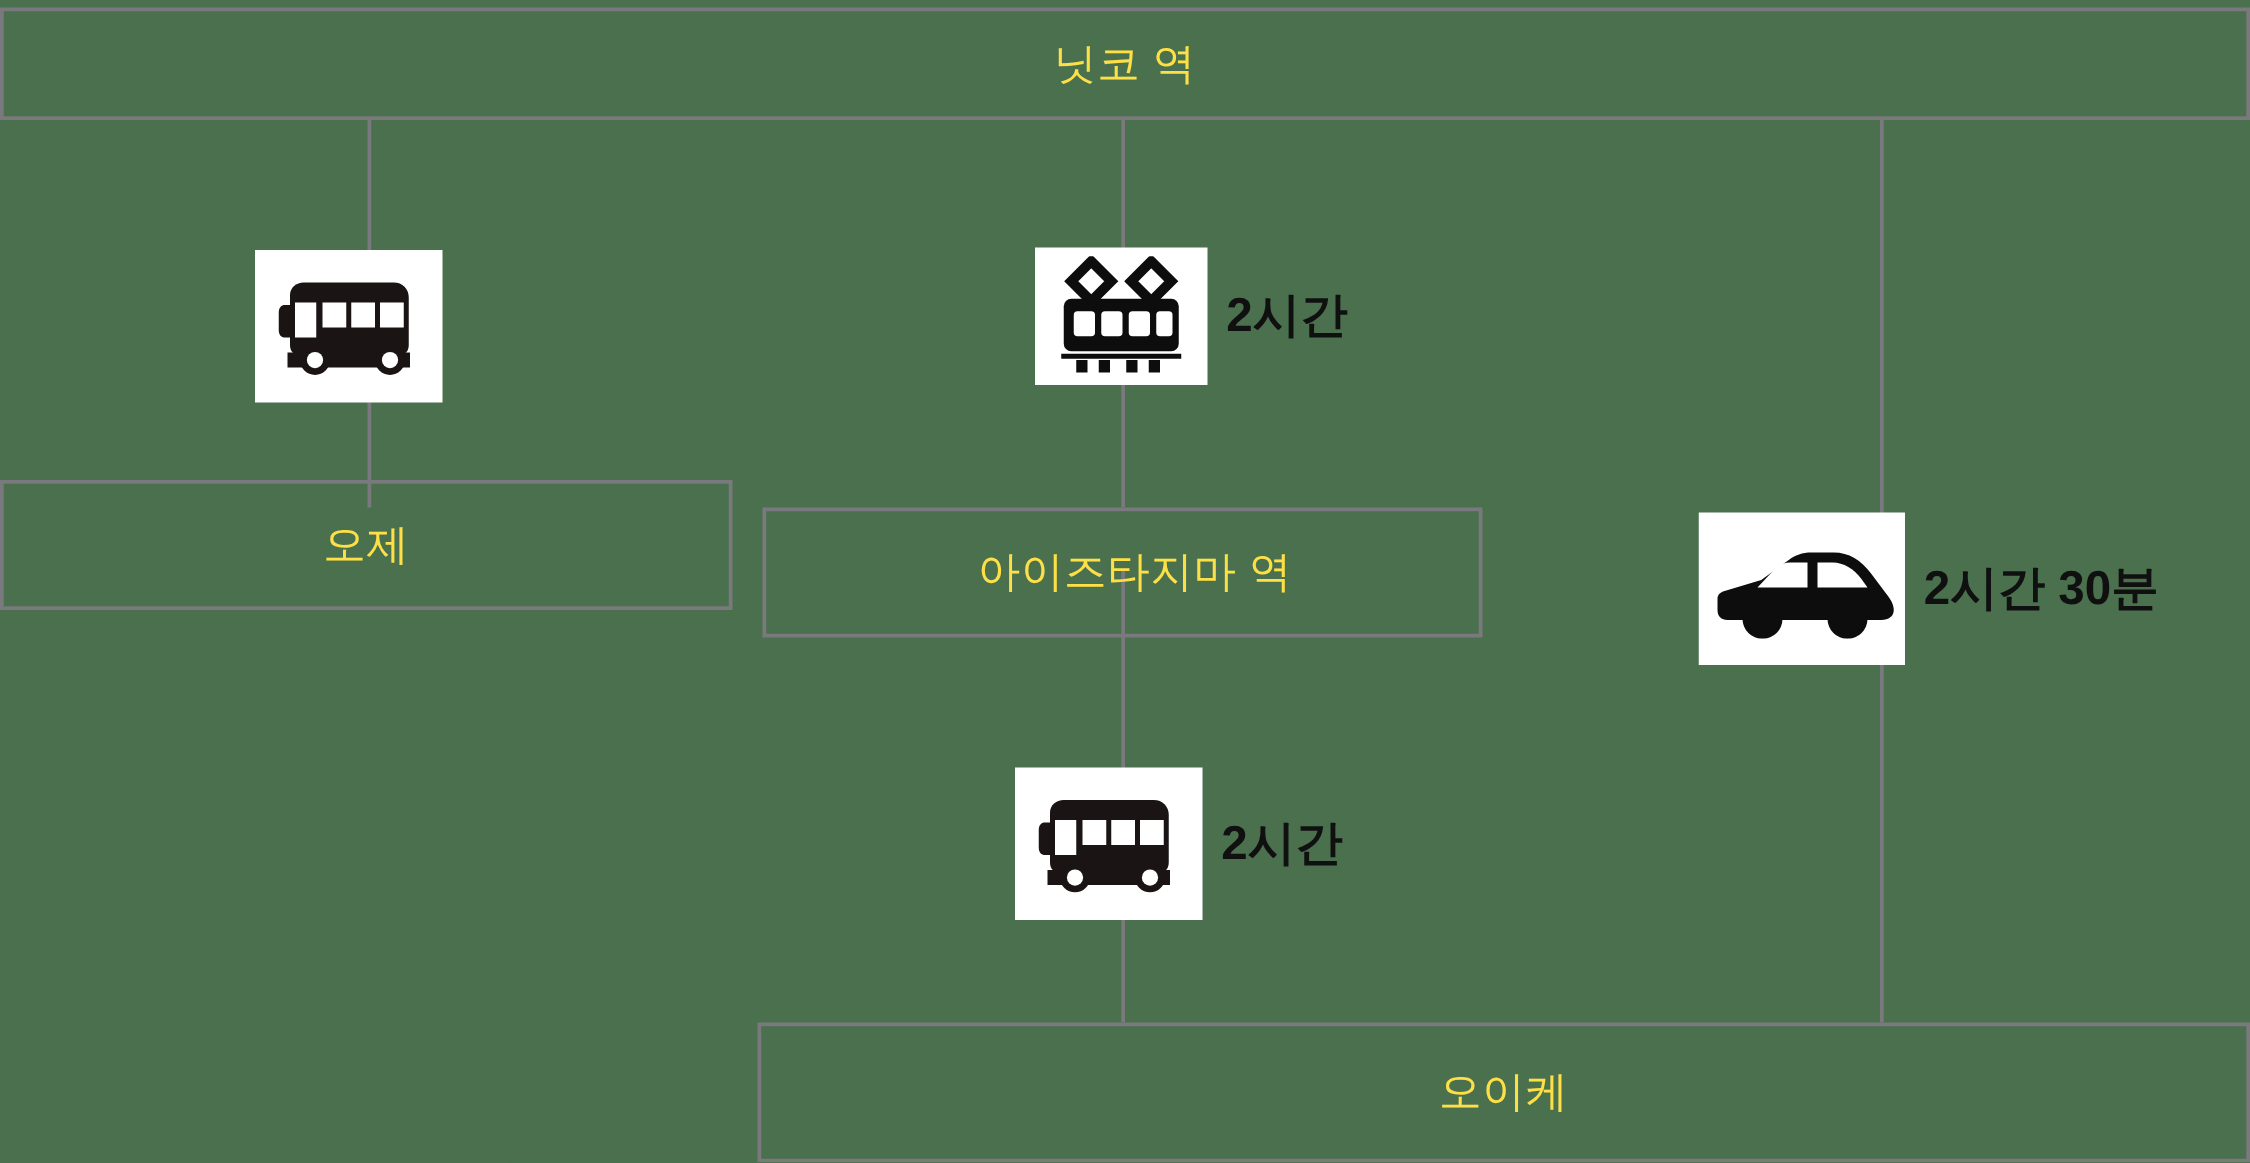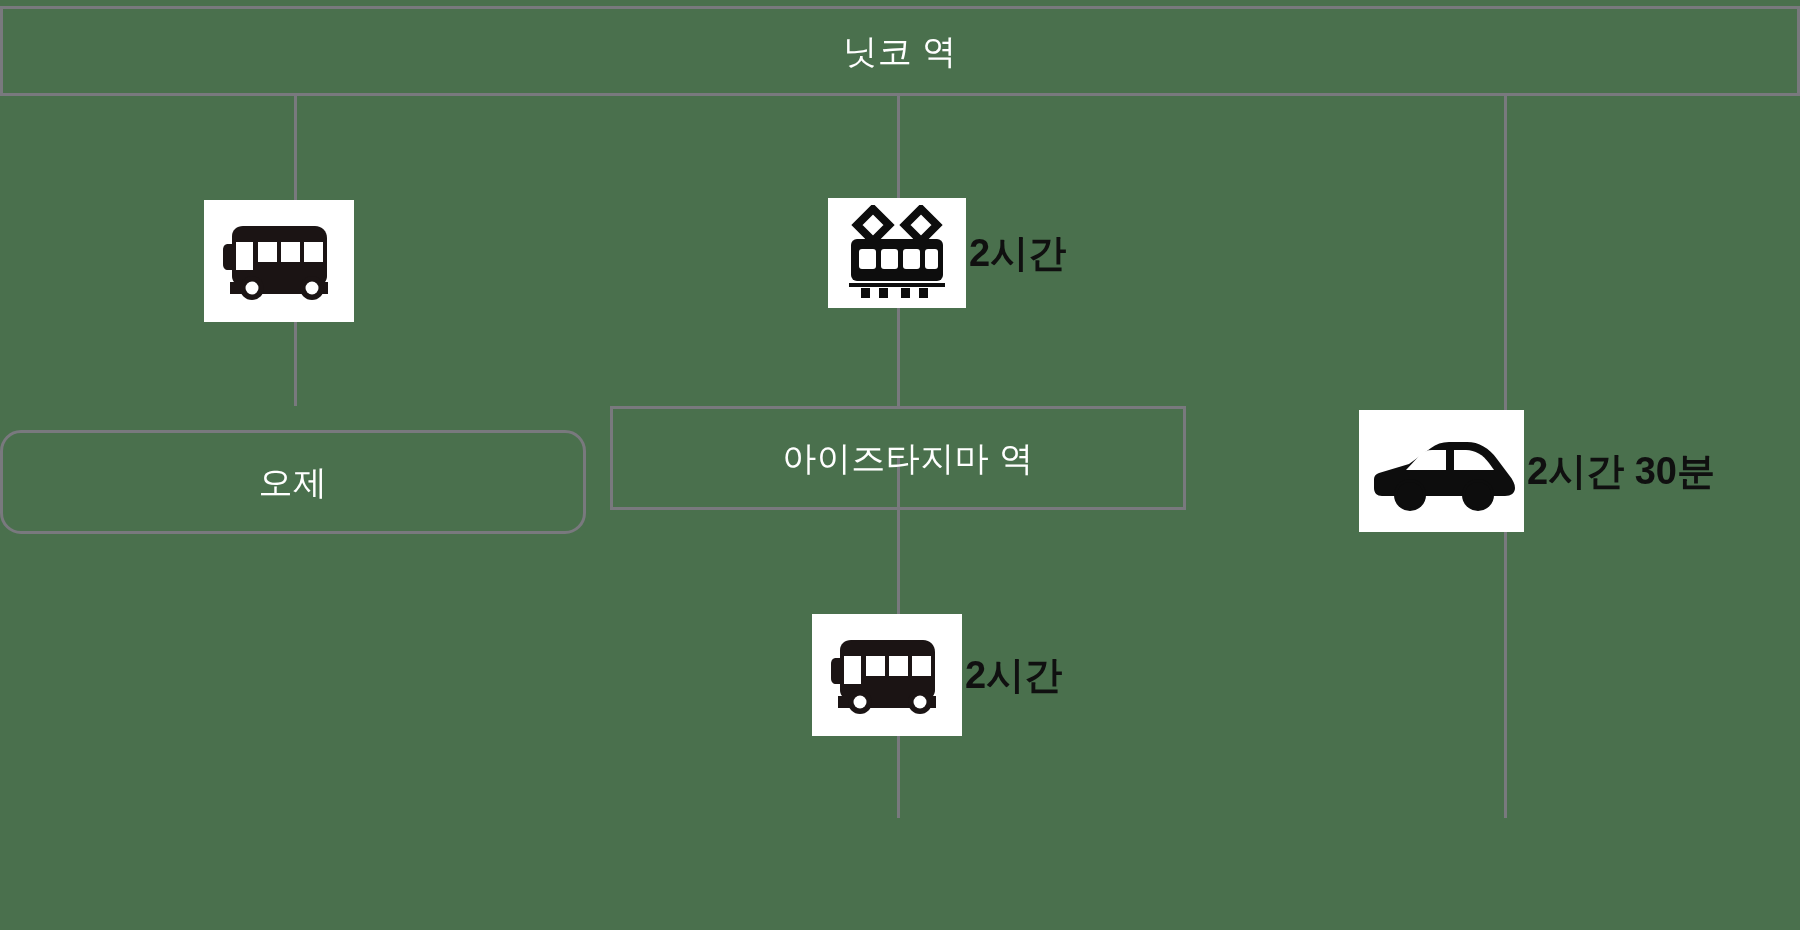--- a/index.html
+++ b/index.html
@@ -25,21 +25,21 @@
     display: flex;
     align-items: center;
     justify-content: center;
     color: #101010;
     font-size: 34px;
     font-weight: 400;
     letter-spacing: 0.5px;
     white-space: nowrap;
   }
   .node-label {
-    color: #ffffff;
+    color: #fde047;
     line-height: 1;
   }
 
   
   .edge {
     position: absolute;
     background: #79797e;
   }
   .edge.vert { width: 3px; }
 
@@ -56,21 +56,21 @@
     align-items: center;
     justify-content: center;
     flex: 0 0 auto;
   }
   .icon-tile svg { display: block; }
   .duration {
     color: #101010;
     font-size: 38px;
     font-weight: 700;
     line-height: 1;
-    margin-left: 3px;
+    margin-left: 15px;
   }
 
   
   .tile-bus   { width: 150px; height: 122px; }
   .tile-train { width: 138px; height: 110px; }
   .tile-car   { width: 165px; height: 122px; }
 </style>
 </head>
 <body>
 
@@ -81,28 +81,31 @@
   <div class="edge vert" style="left:897px; top:96px; height:310px;"></div>
 
   <div class="edge vert" style="left:1504px; top:96px; height:722px;"></div>
 
   <div class="edge vert" style="left:897px; top:456px; height:362px;"></div>
 
   <div class="node" style="left:0px; top:6px; width:1800px; height:90px;">
     <span class="node-label">닛코 역</span>
   </div>
 
-  <div class="node" style="left:0px; top:430px; width:586px; height:104px;border-radius:21px;">
+  <div class="node" style="left:0px; top:384px; width:586px; height:104px;">
     <span class="node-label">오제</span>
   </div>
 
   <div class="node" style="left:610px; top:406px; width:576px; height:104px;padding-left:20px;">
     <span class="node-label">아이즈타지마 역</span>
   </div>
 
+  <div class="node" style="left:606px; top:818px; width:1194px; height:112px;">
+    <span class="node-label">오이케</span>
+  </div>
 
   <div class="marker" style="left:204px; top:200px;">
     <span class="icon-tile tile-bus">
       <svg width="118" height="78" viewBox="0 0 118 78" aria-hidden="true">
         <path fill="#1b1414" d="M12 14c0-6 5-10 11-10h72c7 0 12 5 12 12v38c0 5-3 8-7 8H19c-4 0-7-3-7-8V14z"></path>
         <path fill="#1b1414" d="M8 22h6v26H8c-3 0-5-2-5-6v-14c0-4 2-6 5-6z"></path>
         <rect x="16" y="20" width="17" height="28" fill="#ffffff"></rect>
         <rect x="38" y="20" width="19" height="20" fill="#ffffff"></rect>
         <rect x="61" y="20" width="19" height="20" fill="#ffffff"></rect>
         <rect x="84" y="20" width="19" height="20" fill="#ffffff"></rect>

